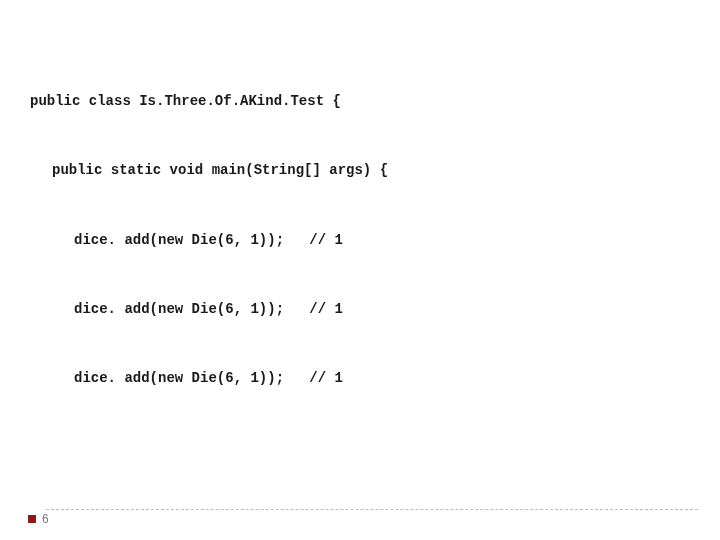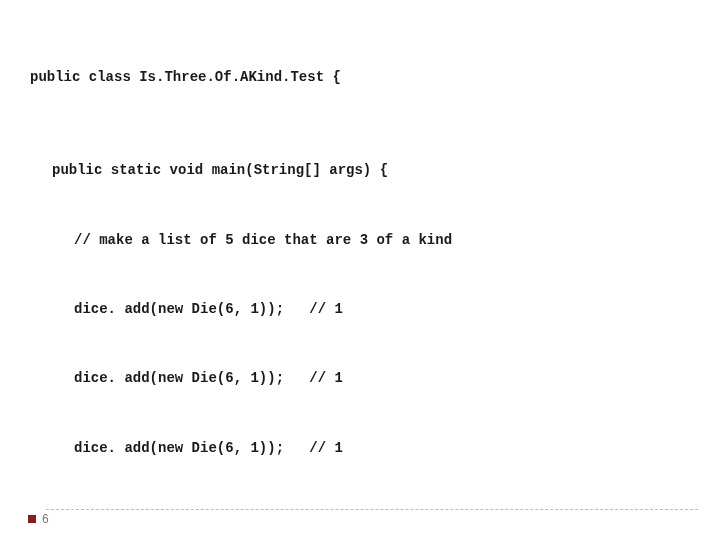--- a/index.html
+++ b/index.html
@@ -12,22 +12,22 @@
     font-weight: bold;
     color: #1a1a1a;
     padding: 20px 20px 10px 30px;
     position: relative;
   }
   .code-block {
     line-height: 1.65;
     white-space: pre;
   }
   .line { display: block; }
-  .ind1 { padding-left: 0; }
-  .ind2 { padding-left: 22px; margin-top: 24px; }
+  .ind1 { padding-left: 0; margin-top: 24px; }
+  .ind2 { padding-left: 22px; }
   .ind3 { padding-left: 44px; }
   .footer {
     position: absolute;
     bottom: 14px;
     left: 0;
     right: 0;
   }
   .rule {
     border: none;
     border-top: 1px dashed #bbb;
@@ -48,21 +48,20 @@
     margin-right: 6px;
     vertical-align: baseline;
   }
 </style>
 </head>
 <body>
 
 <div class="code-block">
   <span class="line ind1">public class Is.Three.Of.AKind.Test {</span>
   <span class="line ind2">public static void main(String[] args) {</span>
-  <span class="line ind3">// make a list of 5 dice that are 3 of a kind</span>
   <span class="line ind3">dice. add(new Die(6, 1));   // 1</span>
   <span class="line ind3">dice. add(new Die(6, 1));   // 1</span>
   <span class="line ind3">dice. add(new Die(6, 1));   // 1</span>
   
   
 
   
 
   
   

